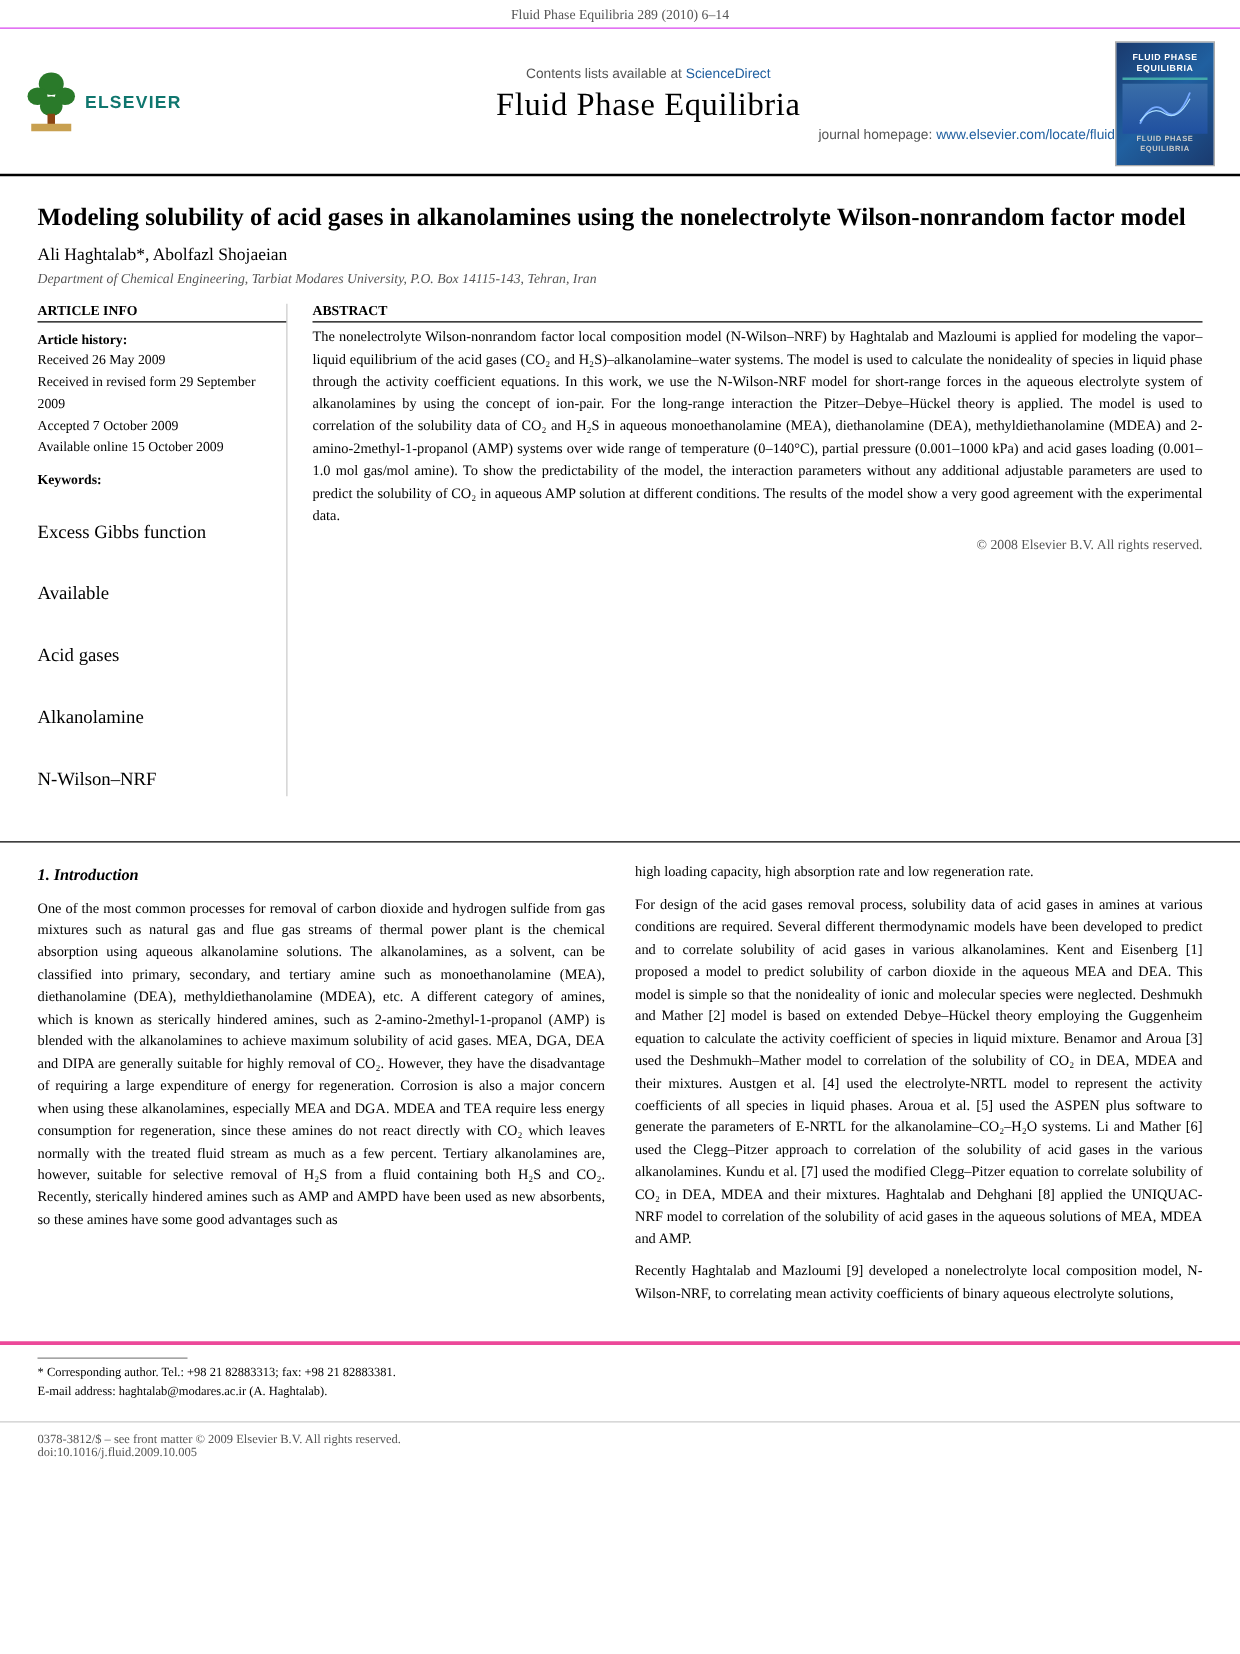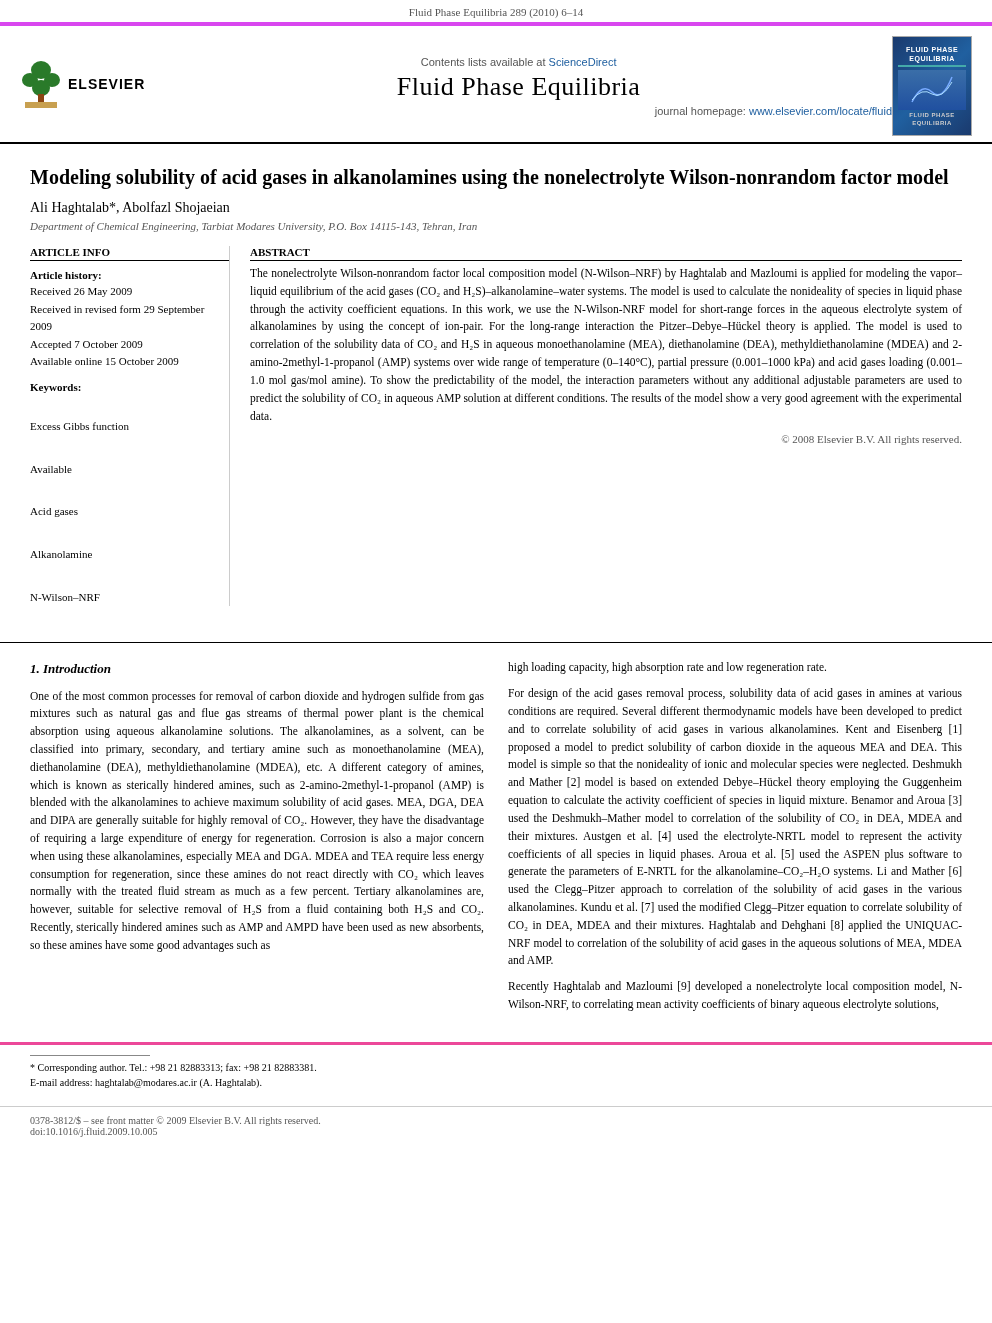--- a/index.html
+++ b/index.html
@@ -11,21 +11,21 @@
       width: 992px;
       min-height: 1323px;
     }
 
     
     .top-bar {
       text-align: center;
       font-size: 11px;
       color: #555;
       padding: 6px 0 4px 0;
-      border-bottom: 4px solid #d946ef;
+      border-bottom: 1px solid #d946ef;
     }
 
     
     .journal-header {
       display: flex;
       align-items: center;
       justify-content: space-between;
       padding: 10px 20px 6px 20px;
       border-bottom: 2px solid #000;
     }
@@ -168,21 +168,21 @@
 
     .keywords-label {
       font-size: 11px;
       font-weight: bold;
       color: #000;
       margin-top: 10px;
       margin-bottom: 3px;
     }
 
     .keyword-item {
-      font-size: 11px;
+      font-size: 15px;
       color: #000;
       line-height: 1.7;
       margin-top: 24px;
     }
 
     .abstract-text {
       font-size: 11.5px;
       color: #000;
       line-height: 1.55;
       text-align: justify;
@@ -277,21 +277,21 @@
 
         <ellipse cx="21" cy="12" rx="10" ry="9" fill="#2a7a2a"></ellipse>
         <ellipse cx="10" cy="22" rx="8" ry="7" fill="#2a7a2a"></ellipse>
         <ellipse cx="32" cy="22" rx="8" ry="7" fill="#2a7a2a"></ellipse>
         <ellipse cx="21" cy="30" rx="9" ry="8" fill="#2a7a2a"></ellipse>
         <rect x="18" y="36" width="6" height="10" fill="#8B4513"></rect>
         <rect x="8" y="46" width="26" height="3" fill="#8B4513"></rect>
 
         <rect x="5" y="44" width="32" height="6" fill="#c8a050"></rect>
       </svg>
-      <span style="font-family:Arial,sans-serif;font-size:14px;font-weight:bold;color:#000000;letter-spacing:1px;">ELSEVIER</span>
+      <span style="font-family:Arial,sans-serif;font-size:14px;font-weight:bold;color:#0f766e;letter-spacing:1px;">ELSEVIER</span>
     </div>
   </div>
 
   <div class="journal-center">
     <div class="sciencedirect-link">
       <span>Contents lists available at</span>
       <a href="#">ScienceDirect</a>
     </div>
     <div class="journal-title-main">Fluid Phase Equilibria</div>
     <div class="journal-homepage">

